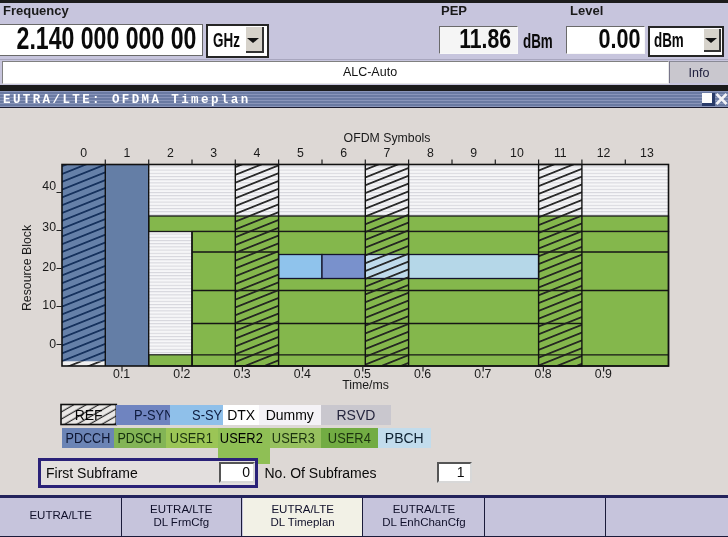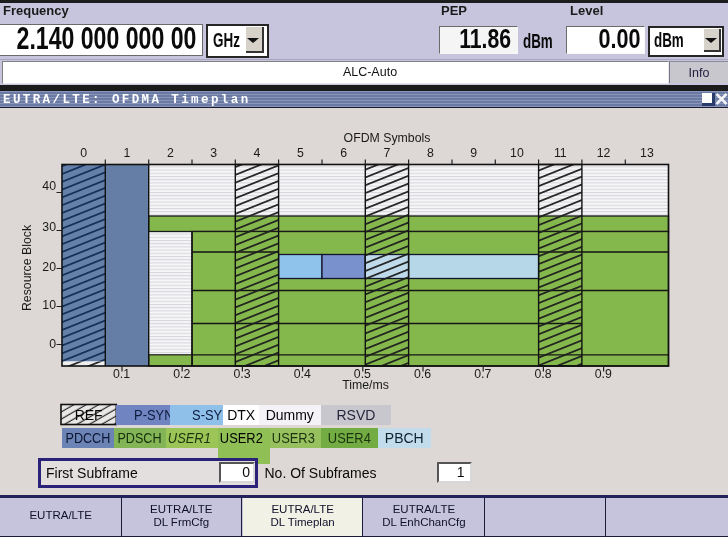--- a/index.html
+++ b/index.html
@@ -162,21 +162,21 @@
 
 <div class="abs" style="left:61px;top:404.5px;width:55.3px;height:20px;font-size:14px;line-height:20px;text-align:center;color:#050505;">REF</div>
 <div class="abs" style="left:116px;top:404.5px;width:69px;height:20px;background:#6F84C0;font-size:14px;line-height:20px;text-align:right;color:#0d1b3e;"><span style="display:inline-block;transform:scaleX(0.92);">P-SYNC</span></div>
 <div class="abs" style="left:170.4px;top:404.5px;width:52.9px;height:20px;background:#8FC0EA;font-size:14px;line-height:20px;text-align:center;color:#0d1b3e;padding-left:20px;"><span style="display:inline-block;transform:scaleX(0.92);">S-SYNC</span></div>
 <div class="abs" style="left:223.3px;top:404.5px;width:35.7px;height:20px;background:#ffffff;font-size:14px;line-height:20px;text-align:center;color:#050505;">DTX</div>
 <div class="abs" style="left:259px;top:404.5px;width:61.5px;height:20px;background:#F4F2F6;font-size:14px;line-height:20px;text-align:center;color:#050505;">Dummy</div>
 <div class="abs" style="left:320.5px;top:404.5px;width:70.8px;height:20px;background:#C9C7CE;font-size:14px;line-height:20px;text-align:center;color:#26263e;">RSVD</div>
 
 <div class="abs" style="left:62.3px;top:428px;width:51.4px;height:20px;background:#6B84B5;font-size:14px;line-height:20px;text-align:center;color:#0d1530;"><span style="display:inline-block;transform:scaleX(0.9);">PDCCH</span></div>
 <div class="abs" style="left:113.7px;top:428px;width:51.9px;height:20px;background:#83B456;font-size:14px;line-height:20px;text-align:center;color:#15300d;"><span style="display:inline-block;transform:scaleX(0.9);">PDSCH</span></div>
-<div class="abs" style="left:165.6px;top:428px;width:52.4px;height:20px;background:#9BC556;font-size:14px;line-height:20px;text-align:left;color:#1c330f;font-style:italic;"><span style="display:inline-block;transform:scaleX(0.92);">USER1</span></div>
+<div class="abs" style="left:165.6px;top:428px;width:52.4px;height:20px;background:#9BC556;font-size:14px;line-height:20px;text-align:center;color:#1c330f;"><span style="display:inline-block;transform:scaleX(0.92);">USER1</span></div>
 <div class="abs" style="left:218px;top:428px;width:52px;height:36px;background:#8FBF55;font-size:14px;line-height:20px;text-align:left;color:#000000;"><span style="display:inline-block;transform:scaleX(0.92);">USER2</span></div>
 <div class="abs" style="left:270px;top:428px;width:51px;height:20px;background:#97C15F;font-size:14px;line-height:20px;text-align:left;color:#1c330f;"><span style="display:inline-block;transform:scaleX(0.92);">USER3</span></div>
 <div class="abs" style="left:321px;top:428px;width:57px;height:20px;background:#72AC43;font-size:14px;line-height:20px;text-align:center;color:#1c330f;"><span style="display:inline-block;transform:scaleX(0.92);">USER4</span></div>
 <div class="abs" style="left:378px;top:428px;width:52.5px;height:20px;background:#C2DCEC;font-size:14px;line-height:20px;text-align:center;color:#0d2030;">PBCH</div>
 
 <div class="abs" style="left:38px;top:457.5px;width:214px;height:24.5px;border:3.5px solid #2A2178;background:#E3DFDE;"></div>
 <div class="abs" style="left:46px;top:459px;height:28px;line-height:28px;font-size:14px;color:#0a0a0a;">First Subframe</div>
 <div class="abs" style="left:219px;top:462px;width:29px;height:16.5px;background:#ffffff;border:2px solid;border-color:#555 #d8d8d8 #d8d8d8 #555;font-size:14px;line-height:17px;text-align:right;padding-right:3px;color:#0a0a0a;">0</div>
 <div class="abs" style="left:264.5px;top:459px;height:28px;line-height:28px;font-size:14px;color:#0a0a0a;">No. Of Subframes</div>
 <div class="abs" style="left:436.5px;top:462px;width:26px;height:16.5px;background:#ffffff;border:2px solid;border-color:#555 #d8d8d8 #d8d8d8 #555;font-size:14px;line-height:17px;text-align:right;padding-right:5px;color:#0a0a0a;">1</div>

